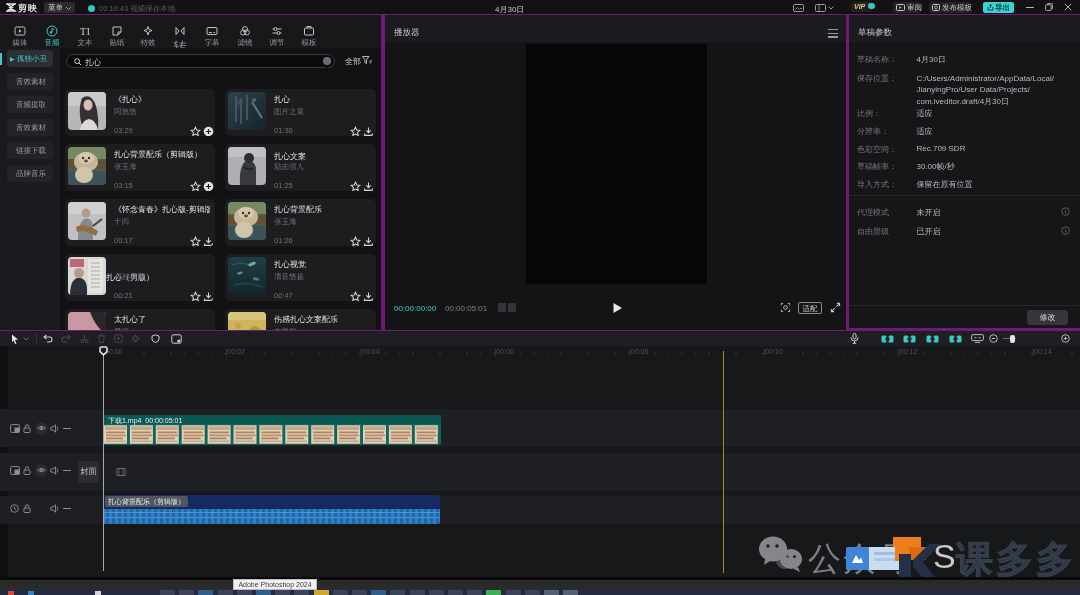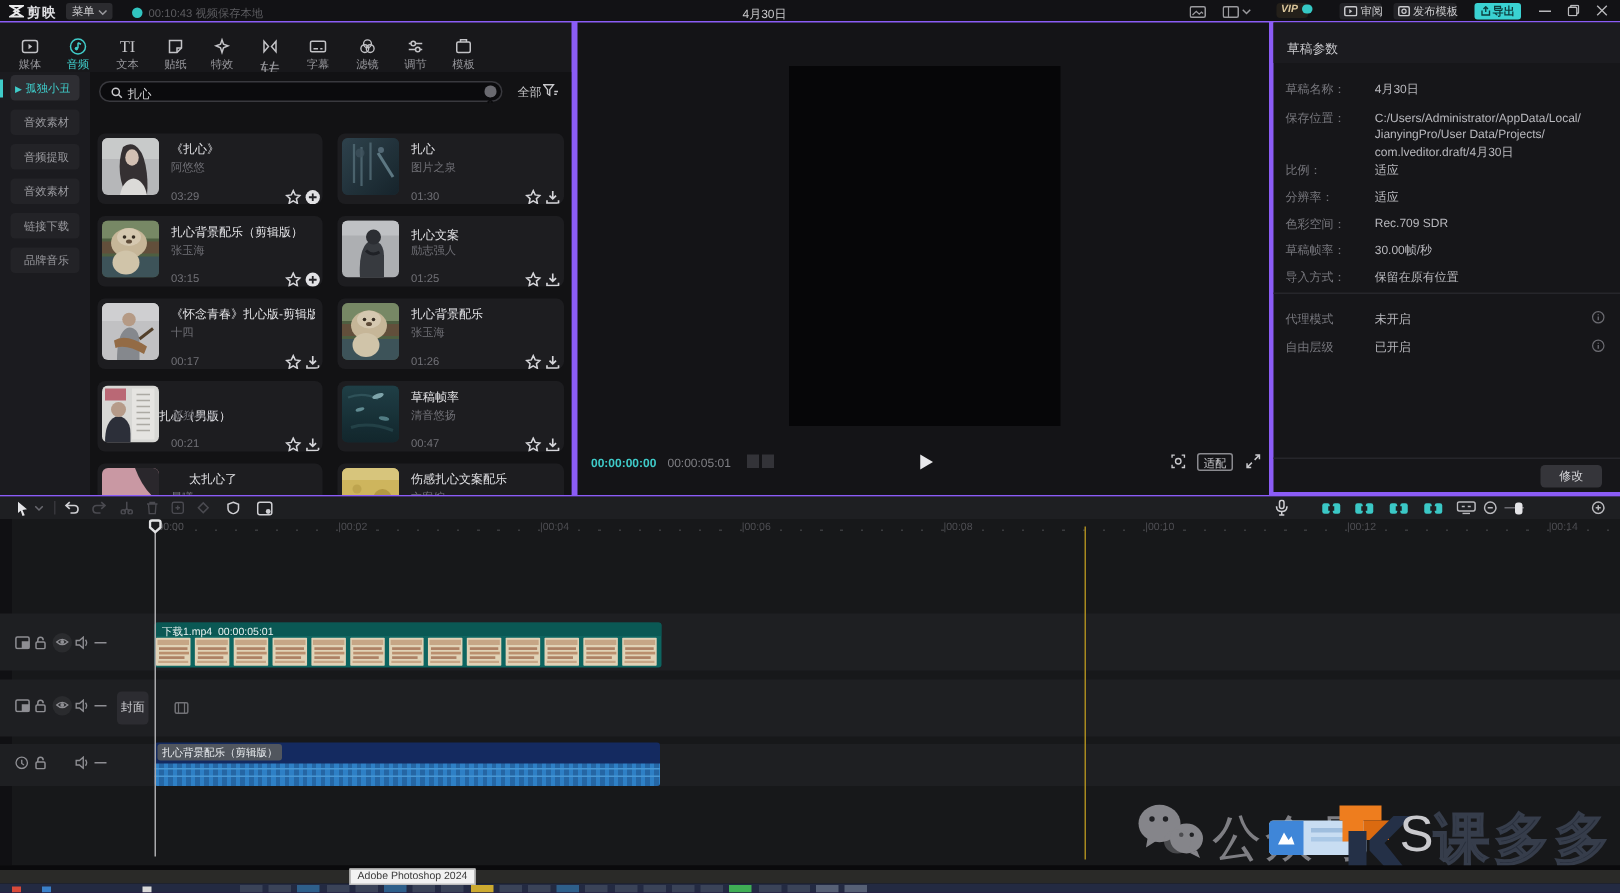--- a/index.html
+++ b/index.html
@@ -1,19 +1,19 @@
 <!DOCTYPE html>
 <html><head>
 <meta charset="utf-8">
 <style>
   * { margin:0; padding:0; box-sizing:border-box; }
   html,body { width:1080px; height:595px; overflow:hidden; background:#0a0a0c;
     font-family:"Liberation Sans", sans-serif; }
   .abs { position:absolute; }
-  #stage { position:relative; width:1080px; height:563px; background:#8b5cf6; }
+  #stage { position:relative; width:1080px; height:563px; background:#701a75; }
 </style>
 </head>
 <body>
 <div id="stage">
 
   <div class="abs" id="titlebar" style="left:0;top:0;width:1080px;height:14px;background:#121215;">
 
     <svg class="abs" style="left:6px;top:3px;" width="10" height="9" viewBox="0 0 10 9">
       <path d="M1 1 L9 1 L3.5 4.5 L9 8 L1 8 L6.5 4.5 Z" fill="none" stroke="#e8e8ea" stroke-width="1.3"></path>
     </svg>
@@ -336,60 +336,68 @@
       <div class="abs" style="left:225px;top:239px;width:151px;height:46.5px;background:#1d1d20;border-radius:5px;overflow:hidden;">
   <svg class="abs" style="left:3px;top:3px;border-radius:4px;filter:saturate(0.78) brightness(0.93);" width="38" height="38" viewBox="0 0 38 38">
           <rect width="38" height="38" fill="#12343c"></rect>
           <rect width="38" height="38" fill="url(#gfish)"></rect>
           <path d="M4 8 Q14 4 24 9" stroke="#2a5a64" stroke-width="1.5" fill="none"></path>
           <ellipse cx="24" cy="7" rx="4" ry="1.6" fill="#7fb4bc" transform="rotate(-20 24 7)"></ellipse>
           <ellipse cx="12" cy="16" rx="3" ry="1.2" fill="#5d98a2" transform="rotate(-15 12 16)"></ellipse>
           <ellipse cx="28" cy="22" rx="3.5" ry="1.4" fill="#4d8892" transform="rotate(10 28 22)"></ellipse>
           <path d="M6 28 Q18 24 34 30" stroke="#1e4850" stroke-width="2" fill="none"></path>
         </svg>
-  <div class="abs" style="left:49px;top:5px;width:97px;color:#e4e4e7;font-size:8px;white-space:nowrap;overflow:hidden;">草稿帧率</div>
+  <div class="abs" style="left:49px;top:5px;width:97px;color:#e4e4e7;font-size:8px;white-space:nowrap;overflow:hidden;">扎心视觉</div>
   <div class="abs" style="left:49px;top:18px;color:#707076;font-size:7.5px;">清音悠扬</div>
   <div class="abs" style="left:49px;top:36.5px;color:#707076;font-size:7.5px;">00:47</div>
   <svg class="abs" style="left:124.5px;top:36.5px;" width="11" height="11" viewBox="0 0 12 12">
           <path d="M6 1.2 L7.4 4.3 L10.8 4.7 L8.3 7 L9 10.4 L6 8.7 L3 10.4 L3.7 7 L1.2 4.7 L4.6 4.3 Z" fill="none" stroke="#d6d6da" stroke-width="1.1"></path>
         </svg>
   <svg class="abs" style="left:137.5px;top:36.5px;" width="11" height="11" viewBox="0 0 12 12">
           <path d="M6 1.5 V7 M3.6 4.8 L6 7.2 L8.4 4.8" stroke="#d6d6da" stroke-width="1.2" fill="none"></path>
           <path d="M1.8 8.2 V10.2 H10.2 V8.2" stroke="#d6d6da" stroke-width="1.2" fill="none"></path>
         </svg>
 </div>
       <div class="abs" style="left:65px;top:294px;width:150px;height:46.5px;background:#1d1d20;border-radius:5px;overflow:hidden;">
   <svg class="abs" style="left:3px;top:3px;border-radius:4px;filter:saturate(0.78) brightness(0.93);" width="38" height="38" viewBox="0 0 38 38">
           <rect width="38" height="38" fill="#e3a0af"></rect>
           <path d="M22 0 L38 0 L38 22 Q28 16 22 0Z" fill="#2e2a31"></path>
           <path d="M0 30 Q12 26 24 32 L24 38 L0 38Z" fill="#d77f93"></path>
         </svg>
-  <div class="abs" style="left:49px;top:5px;width:96px;color:#e4e4e7;font-size:8px;white-space:nowrap;overflow:hidden;margin-left:12px;">太扎心了</div>
+  <div class="abs" style="left:49px;top:5px;width:96px;color:#e4e4e7;font-size:8px;white-space:nowrap;overflow:hidden;">太扎心了</div>
   <div class="abs" style="left:49px;top:18px;color:#707076;font-size:7.5px;">晨曦</div>
 
 </div>
       <div class="abs" style="left:225px;top:294px;width:151px;height:46.5px;background:#1d1d20;border-radius:5px;overflow:hidden;">
   <svg class="abs" style="left:3px;top:3px;border-radius:4px;filter:saturate(0.78) brightness(0.93);" width="38" height="38" viewBox="0 0 38 38">
           <rect width="38" height="38" fill="#e5c34a"></rect>
           <rect width="38" height="8" fill="#edd470"></rect>
           <circle cx="27" cy="20" r="6" fill="#c9a32e"></circle>
           <path d="M4 30 Q16 24 36 31" stroke="#b08c22" stroke-width="2.5" fill="none"></path>
           <circle cx="10" cy="14" r="3" fill="#d4b13a"></circle>
         </svg>
   <div class="abs" style="left:49px;top:5px;width:97px;color:#e4e4e7;font-size:8px;white-space:nowrap;overflow:hidden;">伤感扎心文案配乐</div>
   <div class="abs" style="left:49px;top:18px;color:#707076;font-size:7.5px;">文案馆</div>
 
 </div>
   </div>
 
   <div class="abs" id="player" style="left:385px;top:15px;width:461px;height:315px;background:#141417;">
+    <div class="abs" style="left:0;top:0;width:461px;height:27px;background:#1b1b1f;">
+      <div class="abs" style="left:9px;top:12px;color:#c9c9cd;font-size:8.5px;">播放器</div>
+      <div class="abs" style="left:443px;top:14px;width:10px;">
+        <div style="height:1.2px;background:#9a9a9e;margin-bottom:2.5px;"></div>
+        <div style="height:1.2px;background:#9a9a9e;margin-bottom:2.5px;"></div>
+        <div style="height:1.2px;background:#9a9a9e;"></div>
+      </div>
+    </div>
 
     <div class="abs" style="left:141px;top:29px;width:181px;height:240px;background:#060608;"></div>
 
-    <div class="abs" style="left:9px;top:289px;color:#3fcbc9;font-size:8px;font-weight:bold;">00:00:00:00</div>
+    <div class="abs" style="left:9px;top:289px;color:#3fcbc9;font-size:8px;">00:00:00:00</div>
     <div class="abs" style="left:60px;top:289px;color:#808085;font-size:8px;">00:00:05:01</div>
     <div class="abs" style="left:113px;top:288px;width:8px;height:9px;background:#333338;"></div>
     <div class="abs" style="left:123px;top:288px;width:8px;height:9px;background:#333338;"></div>
     <svg class="abs" style="left:227px;top:286.5px;" width="11" height="12" viewBox="0 0 11 12">
         <path d="M1.5 1 L10 6 L1.5 11 Z" fill="#e8e8ea"></path>
       </svg>
     <svg class="abs" style="left:395px;top:287px;" width="11" height="11" viewBox="0 0 12 12">
         <circle cx="6" cy="6" r="2" fill="none" stroke="#c9c9cd" stroke-width="1"></circle>
         <path d="M1.5 3.5 V1.5 H3.5 M8.5 1.5 H10.5 V3.5 M10.5 8.5 V10.5 H8.5 M3.5 10.5 H1.5 V8.5" fill="none" stroke="#c9c9cd" stroke-width="1"></path>
       </svg>

